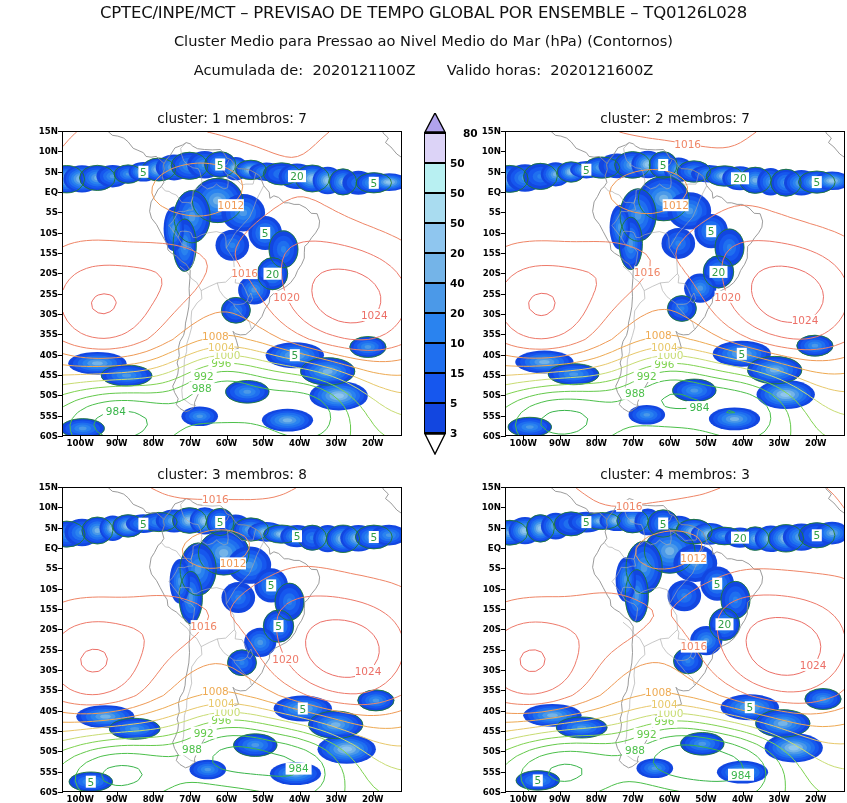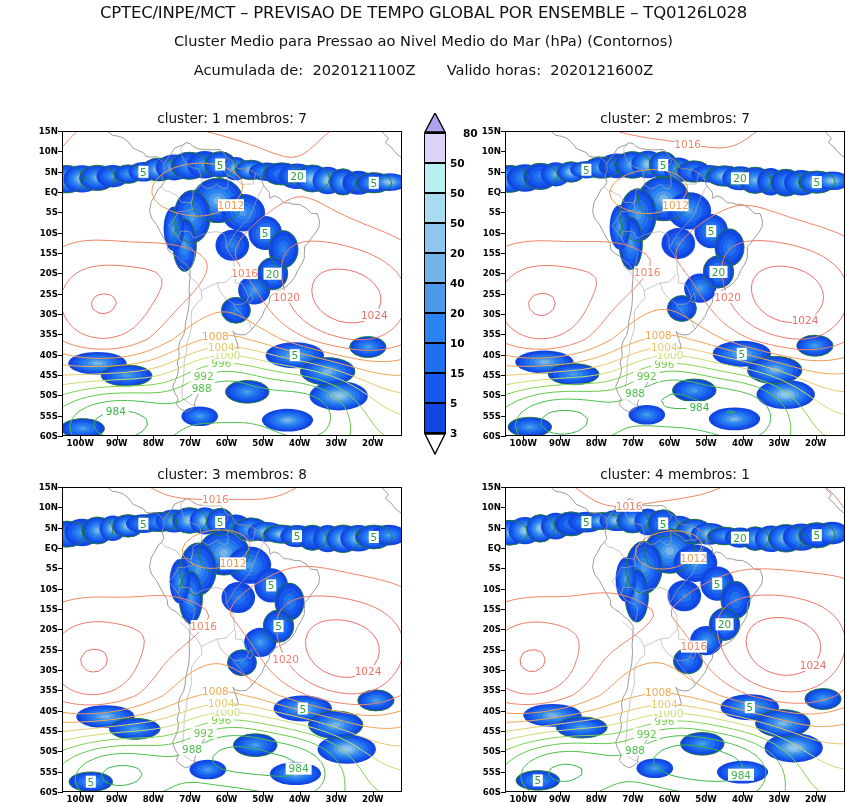--- a/index.html
+++ b/index.html
@@ -54,21 +54,21 @@
     <span>&nbsp;</span><span>2020121100Z</span>
     <span class="run-gap"></span>
     <span>Valido horas:</span>
     <span>&nbsp;</span><span>2020121600Z</span>
   </div>
 </div>
 
 <div class="panel-title" style="left:62px;top:110px;width:340px;">cluster: 1   membros: 7</div>
 <div class="panel-title" style="left:505px;top:110px;width:340px;">cluster: 2   membros: 7</div>
 <div class="panel-title" style="left:62px;top:466px;width:340px;">cluster: 3   membros: 8</div>
-<div class="panel-title" style="left:505px;top:466px;width:340px;">cluster: 4   membros: 1</div>
+<div class="panel-title" style="left:505px;top:466px;width:340px;">cluster: 4   membros: 3</div>
 
 <div class="panel" id="panel-1" style="left:62px;top:131px;width:340px;height:305px;">
     <div class="plotarea">
       <svg class="plotsvg" width="340" height="305">
         <g>
           <ellipse cx="3.7" cy="47.2" rx="18.1" ry="13.8" fill="#1246e0"></ellipse>
           <ellipse cx="3.7" cy="47.2" rx="15.6" ry="11.9" fill="#1657ee"></ellipse>
           <ellipse cx="3.7" cy="47.2" rx="13.2" ry="10.0" fill="#1f6fef"></ellipse>
           <ellipse cx="3.7" cy="47.2" rx="10.7" ry="8.1" fill="#2a83ef"></ellipse>
           <ellipse cx="3.7" cy="47.2" rx="8.2" ry="6.3" fill="#4b99e8"></ellipse>

